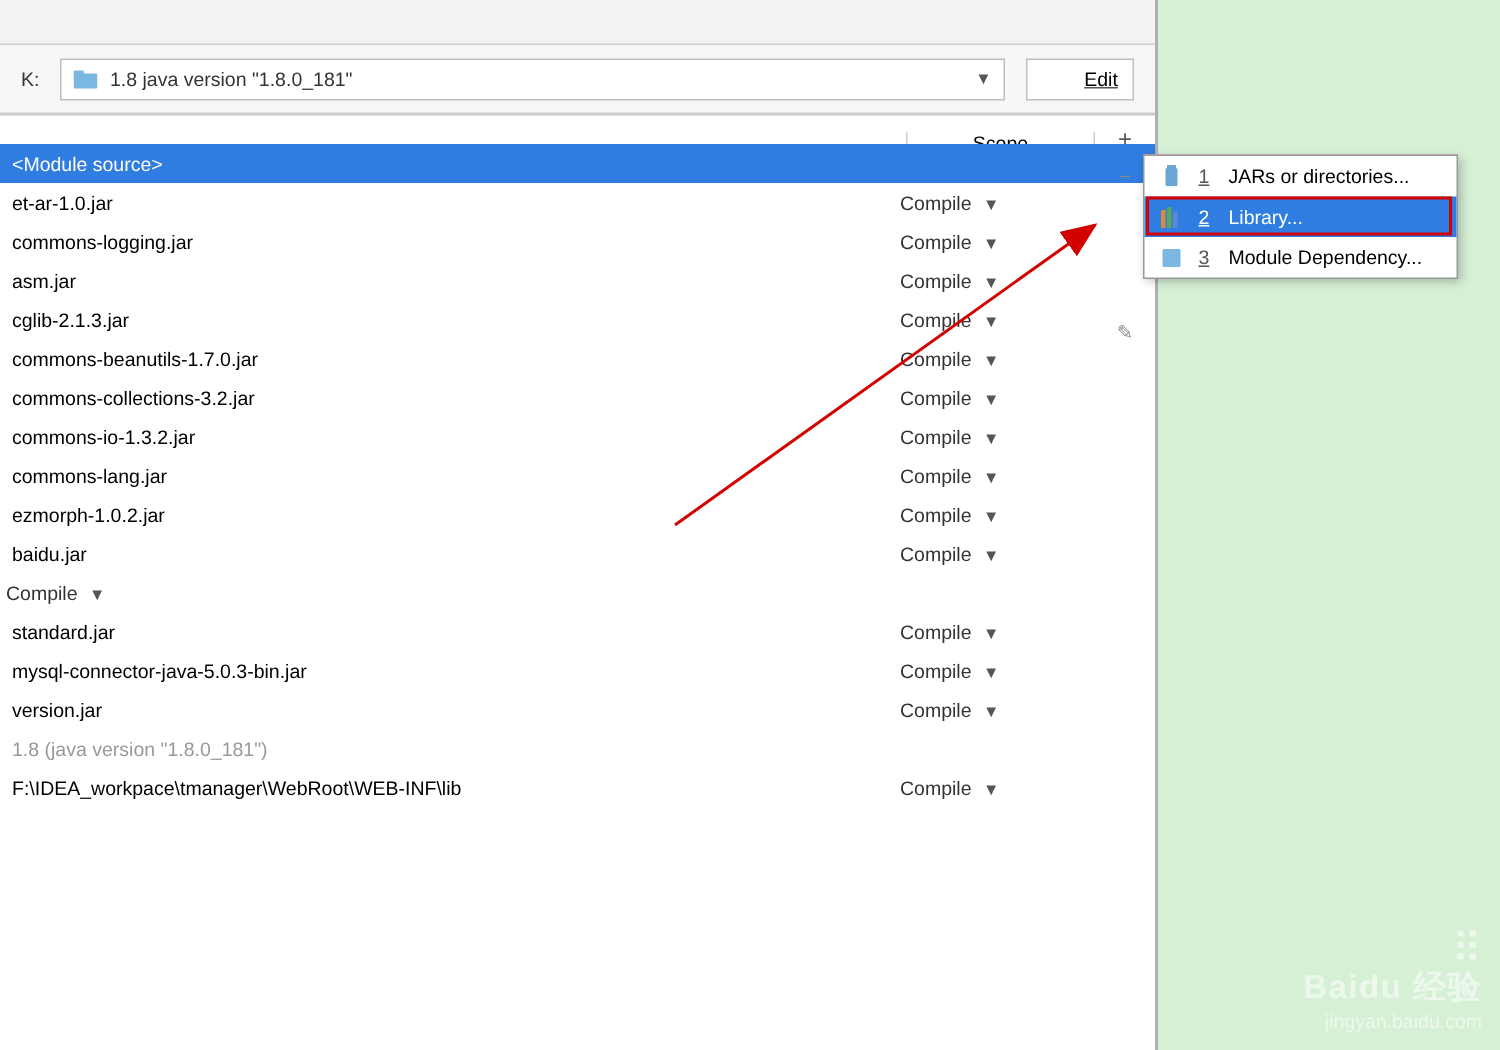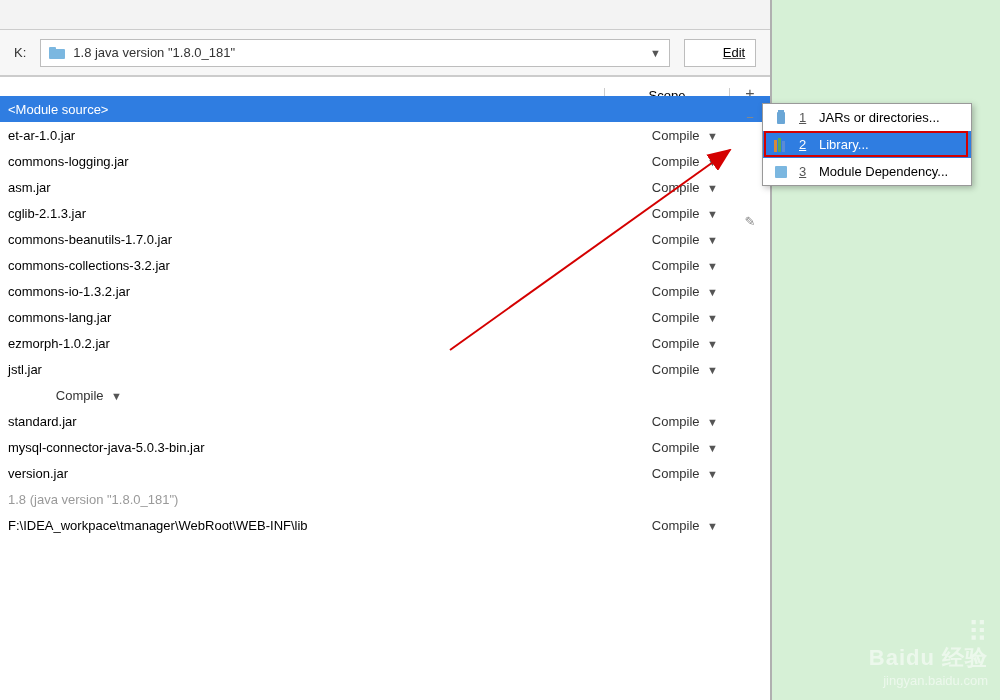--- a/index.html
+++ b/index.html
@@ -20,21 +20,21 @@
   .edit-btn span { text-decoration: underline; text-decoration-color: #555; margin-left: 28px; }
 
   .grid-header { position:absolute; left:0; top:76px; width:770px; height:28px; border-top:1px solid #ccc; border-bottom:1px solid #ccc; display:flex; align-items:flex-end; }
   .gh-export { flex:1; }
   .gh-scope { width:126px; border-left:1px solid #ccc; border-right:1px solid #ccc; text-align:center; }
   .gh-plus { width:40px; text-align:center; cursor:pointer; color:#555; font-size:16px; }
 
   .grid-body { position:absolute; left:0; top:96px; width:770px; bottom:0; background:#fff; overflow:hidden;}
   .row { display:flex; align-items:center; height:26px; padding:0 4px; }
   .row .name { flex:1; padding-left:4px; white-space:nowrap; overflow:hidden; }
-  .row .scope { width:126px; text-align:right; padding-right:8px; color:#333;}
+  .row .scope { width:126px; padding-right:8px; color:#333;}
   .row .scope .chev { margin-left:4px; }
   .row .sideact { width:40px; text-align:center; color:#888; }
   .row.selected { background:#2f7de1; color:#fff; }
   .row.selected .name { color:#fff; }
   .muted { color:#999; }
 
   .side-actions { position:absolute; left:730px; top:104px; width:40px; }
   .side-act-btn { width:40px; height:26px; display:flex; align-items:center; justify-content:center; color:#888; cursor:pointer;}
 
   
@@ -132,21 +132,21 @@
           <div class="name">commons-lang.jar</div>
           <div class="scope">Compile <span class="chev">▼</span></div>
           <div class="sideact"></div>
         </div>
         <div class="row">
           <div class="name">ezmorph-1.0.2.jar</div>
           <div class="scope">Compile <span class="chev">▼</span></div>
           <div class="sideact"></div>
         </div>
         <div class="row">
-          <div class="name">jstl.jar</div>
+          <div class="name">baidu.jar</div>
           <div class="scope">Compile <span class="chev">▼</span></div>
           <div class="sideact"></div>
         </div>
         <div class="row">
           <div class="scope">Compile <span class="chev">▼</span></div>
           <div class="sideact"></div>
         </div>
         <div class="row">
           <div class="name">standard.jar</div>
           <div class="scope">Compile <span class="chev">▼</span></div>

